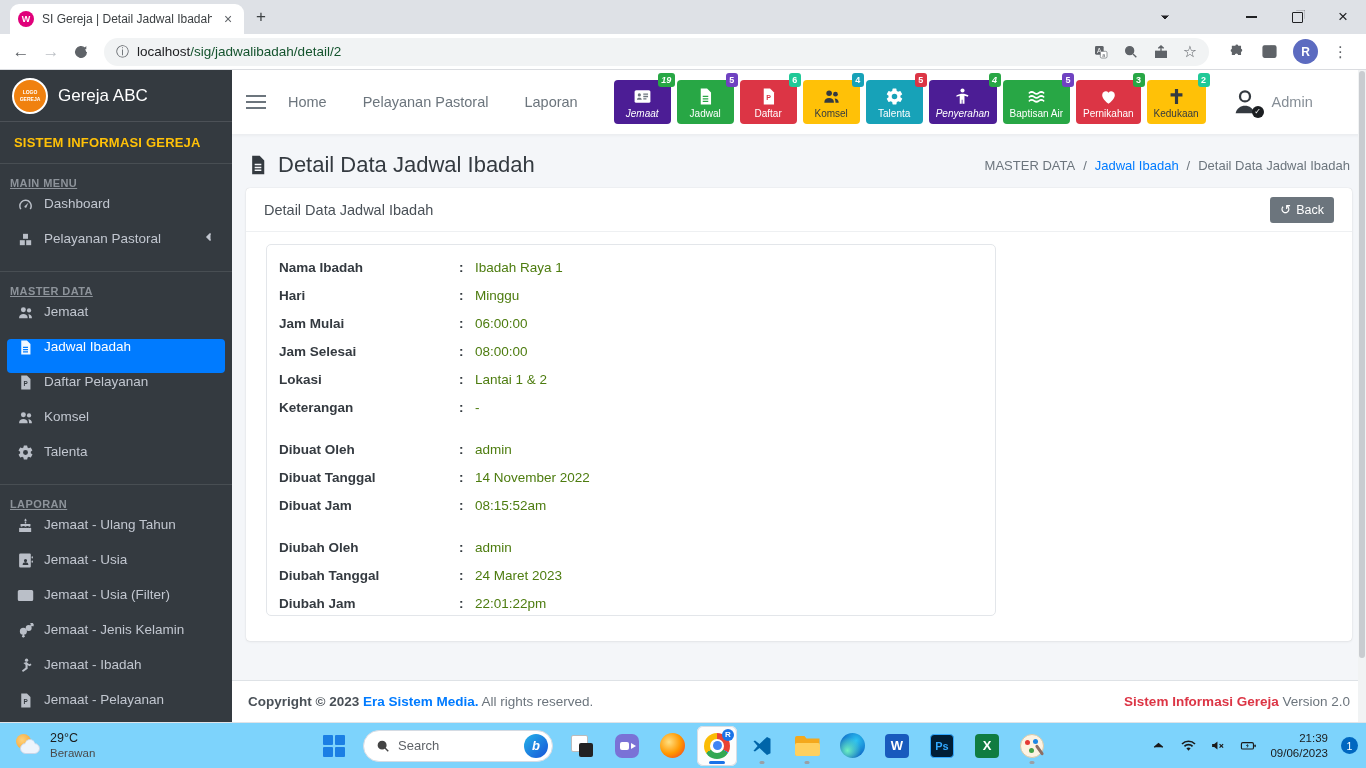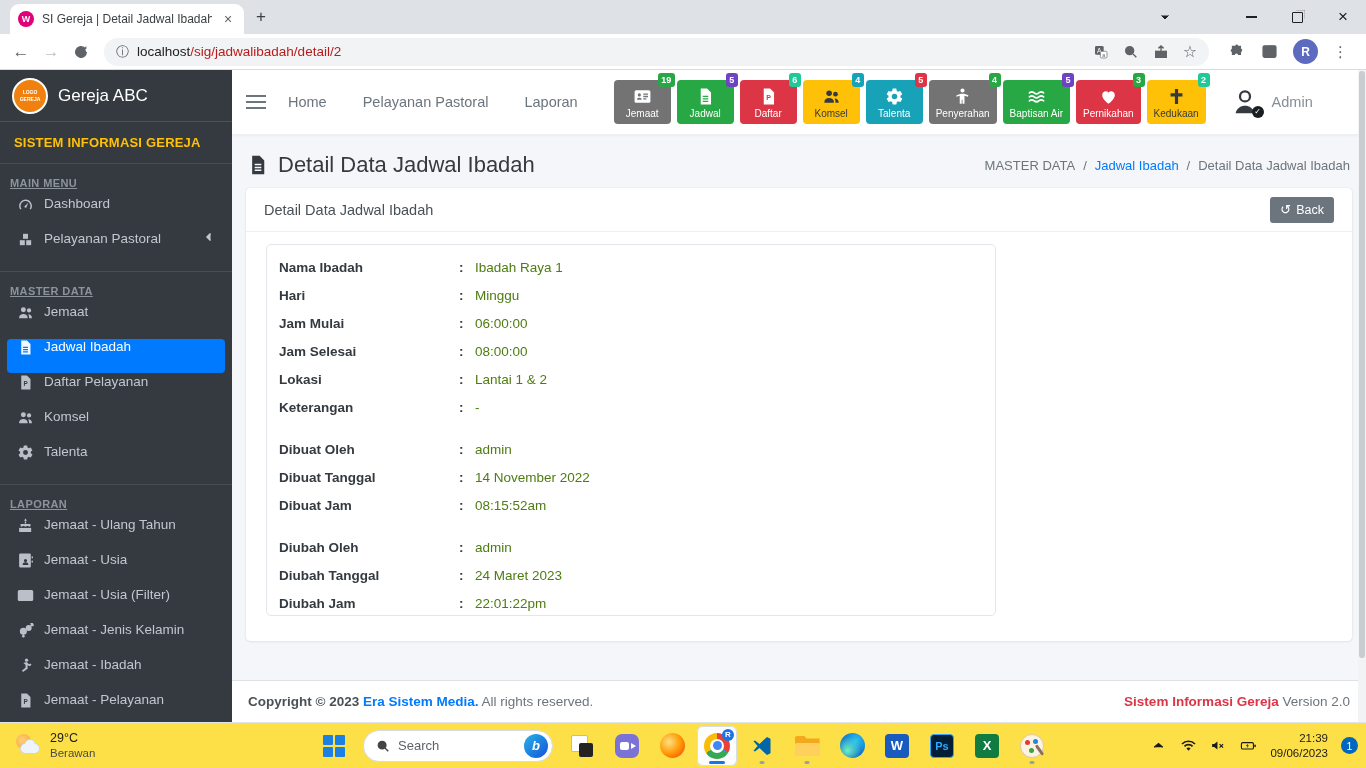--- a/index.html
+++ b/index.html
@@ -25,21 +25,21 @@
   .wc-restore::before{content:"";width:9px;height:9px;border:1.2px solid #202124;display:block;border-radius:1px;box-shadow:2px -2px 0 -0.2px #dee1e6,3px -3px 0 -1.2px #202124;}
   .wc-close{font-size:17px;}
   .wc-close::before{content:"×";}
 
   .toolbar{position:absolute;top:34px;left:0;right:0;height:36px;background:#fff;border-bottom:1px solid #dadce0;display:flex;align-items:center;padding:0 8px;gap:4px;}
   .nav-ico{width:26px;height:26px;display:flex;align-items:center;justify-content:center;font-size:17px;color:#5f6368;border-radius:50%;flex:none;}
   .nav-ico.disabled{color:#bdc1c6;}
   .addr{flex:1;height:28px;background:#f1f3f4;border-radius:14px;margin:0 6px;display:flex;align-items:center;padding:0 12px;gap:8px;}
   .addr-info{color:#5f6368;font-size:13px;}
   .addr-url{font-size:13.5px;color:#202124;}
-  .addr-url .path{color:#b91c1c;}
+  .addr-url .path{color:#14532d;}
   .addr-right{margin-left:auto;display:flex;align-items:center;gap:14px;color:#5f6368;}
   .toolbar-right{display:flex;align-items:center;gap:15px;margin:0 10px;color:#5f6368;}
   .avatar-r{width:25px;height:25px;border-radius:50%;background:#5c6bc0;color:#fff;font-size:12px;font-weight:bold;display:flex;align-items:center;justify-content:center;}
   .avatar-r::before{content:"R";}
   .kebab{font-size:15px;letter-spacing:0;}
   .kebab::before{content:"⋮";}
 
   
   .app{position:absolute;top:70px;left:0;right:0;bottom:46px;display:flex;background:#f4f6f9;}
   .sidebar{width:232px;background:#343a40;color:#c2c7d0;flex:none;overflow:hidden;}
@@ -58,21 +58,21 @@
   .main{flex:1;display:flex;flex-direction:column;position:relative;min-width:0;}
   .topnav{height:64px;background:#fff;display:flex;align-items:center;padding:0 14px;gap:8px;box-shadow:0 2px 3px rgba(0,0,0,.04);flex:none;}
   .hamb{width:20px;height:14px;border-top:2px solid #6c757d;border-bottom:2px solid #6c757d;position:relative;margin-right:14px;flex:none;}
   .hamb::before{content:"";position:absolute;left:0;right:0;top:4px;height:2px;background:#6c757d;}
   .toplink{color:#6c757d;font-size:14.5px;margin-right:28px;white-space:nowrap;}
   .appbtns{display:flex;gap:6px;margin-left:auto;}
   .appbtn{position:relative;min-width:57px;height:44px;border-radius:4px;display:flex;flex-direction:column;align-items:center;justify-content:center;gap:2px;color:#fff;padding:2px 7px 0;cursor:pointer;}
   .appbtn .alabel{font-size:10px;white-space:nowrap;}
   .appbtn .aicon{width:19px;height:19px;}
   .appbtn .badge{position:absolute;top:-7px;right:-4px;border-radius:3px;padding:1.5px 3.5px;font-size:9px;font-weight:bold;color:#fff;line-height:1.2;}
-  .bg-gray{background:#737373;} .bg-green{background:#28a745;} .bg-red{background:#dc3545;}
+  .bg-gray{background:#4c1d95;font-style:italic;} .bg-green{background:#28a745;} .bg-red{background:#dc3545;}
   .bg-yellow{background:#ffc107;color:#343a40;} .bg-teal{background:#17a2b8;}
   .bd-green{background:#28a745;} .bd-purple{background:#6f42c1;} .bd-teal{background:#20c997;}
   .bd-cyan{background:#17a2b8;} .bd-red{background:#dc3545;}
   .user-zone{display:flex;align-items:center;gap:10px;margin-left:16px;}
   .user-avatar{position:relative;width:32px;height:30px;}
   .user-avatar .chk{position:absolute;right:-2px;bottom:-1px;width:12px;height:12px;background:#1b1e21;border-radius:50%;color:#fff;font-size:8px;line-height:12px;text-align:center;}
   .user-avatar .chk::before{content:"✓";}
   .user-name{color:#868e96;font-size:14.5px;}
   .top-ico{width:20px;height:20px;color:#6c757d;margin-left:18px;}
 
@@ -102,21 +102,21 @@
   .f-left{color:#6c757d;}
   .f-copy{font-weight:bold;color:#495057;}
   .f-brand{font-weight:bold;color:#007bff;cursor:pointer;}
   .f-right{color:#6c757d;}
   .f-app{font-weight:bold;color:#dc3545;}
 
   .page-scroll{position:absolute;right:0;top:0;bottom:0;width:8px;background:#f1f3f4;}
   .page-scroll .thumb{margin:1px;width:6px;height:90%;background:#c9ccd0;border-radius:3px;}
 
   
-  .taskbar{position:absolute;left:0;right:0;bottom:0;height:46px;background:#fde047;border-top:1px solid #e0e3e8;}
+  .taskbar{position:absolute;left:0;right:0;bottom:0;height:46px;background:#7dd3fc;border-top:1px solid #e0e3e8;}
   .weather{position:absolute;left:10px;top:0;bottom:0;display:flex;align-items:center;gap:8px;padding:0 6px;}
   .w-icon{position:relative;width:26px;height:26px;}
   .w-sun{position:absolute;left:0;top:1px;width:15px;height:15px;border-radius:50%;background:radial-gradient(circle at 40% 40%,#ffd27a,#f59e2c);}
   .w-cloud{position:absolute;left:4px;top:10px;width:20px;height:11px;background:#eef4fc;border:1px solid #c9d6e8;border-radius:7px;}
   .w-cloud::before{content:"";position:absolute;left:4px;top:-5px;width:10px;height:10px;background:#eef4fc;border-radius:50%;border-top:1px solid #c9d6e8;}
   .w-temp{font-size:12.5px;color:#1b1b1b;line-height:1.25;}
   .w-desc{font-size:11.5px;color:#4a4a4a;line-height:1.25;}
   .tb-center{position:absolute;left:50%;top:0;bottom:0;transform:translateX(-50%);display:flex;align-items:center;gap:5px;}
   .tb-btn{position:relative;width:40px;height:40px;border-radius:6px;display:flex;align-items:center;justify-content:center;}
   .tb-btn.active{background:#fdfdfd;box-shadow:inset 0 0 0 1px #d8dde3;}

